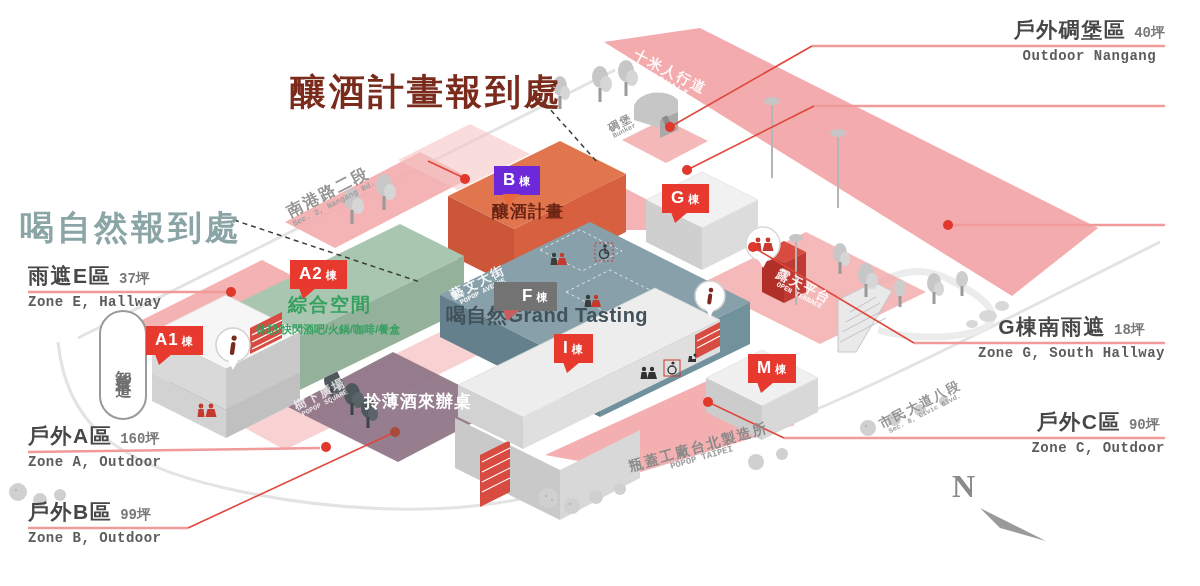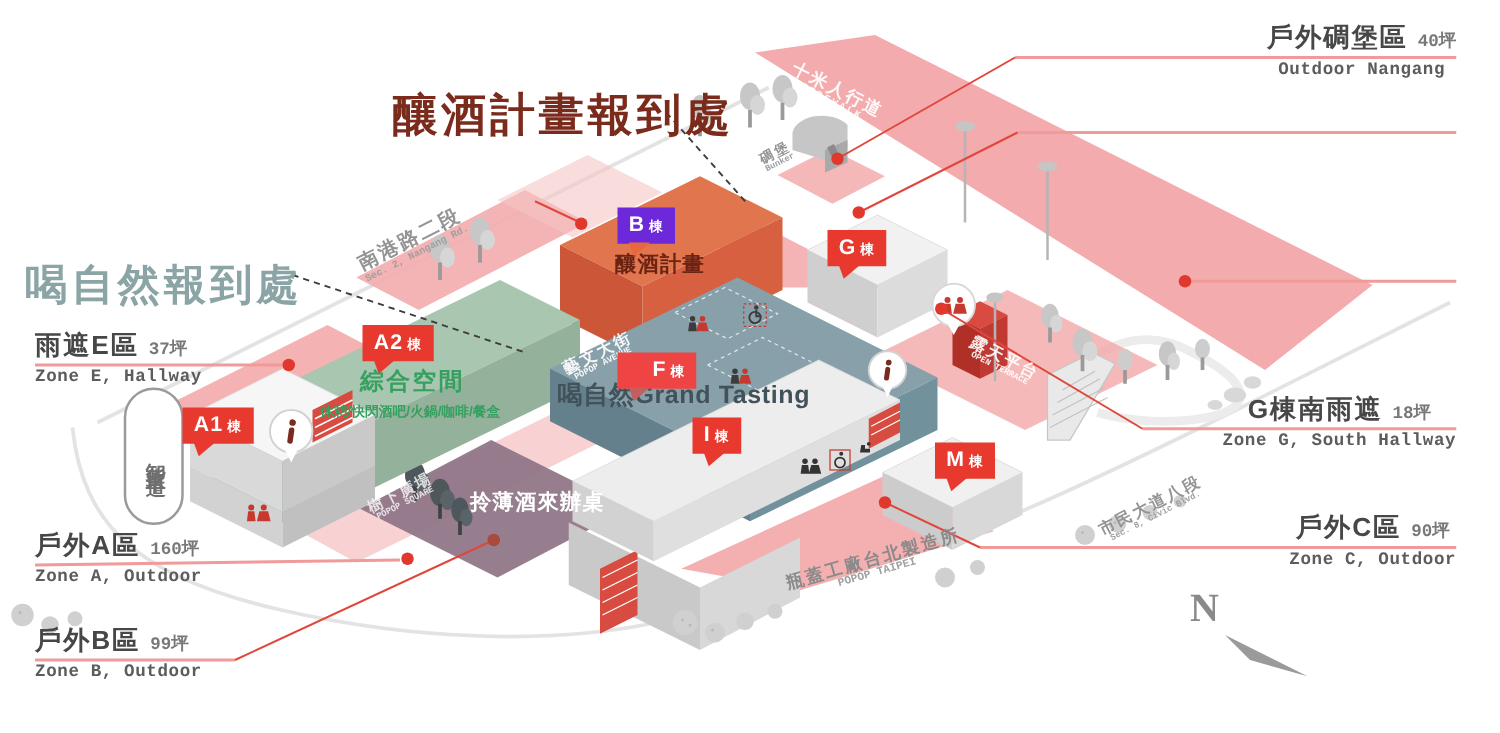--- a/index.html
+++ b/index.html
@@ -6,32 +6,32 @@
   #stage{position:relative;width:1200px;height:586px;overflow:hidden;background:#fff;
          font-family:"Liberation Sans",sans-serif;}
   #mapsvg{position:absolute;left:0;top:0;}
   
   .rlabel{position:absolute;right:35px;text-align:center;}
   .llabel{position:absolute;left:28px;text-align:left;}
   .zh{font:bold 21px "Liberation Sans",sans-serif;color:#474747;letter-spacing:1.5px;}
   .area{font:bold 14px "Liberation Mono",monospace;color:#787878;margin-left:8px;letter-spacing:0;}
   .en{font:bold 14px "Liberation Mono",monospace;color:#5c5c5c;letter-spacing:0.5px;margin-top:4px;}
   .title-brew{position:absolute;left:290px;top:68px;font:bold 36px "Liberation Sans",sans-serif;
-              color:#7a2b1c;letter-spacing:3px;margin-left:24px;}
+              color:#7a2b1c;letter-spacing:3px;}
   .title-natural{position:absolute;left:20px;top:205px;font:bold 34px "Liberation Sans",sans-serif;
               color:#8ba4a6;letter-spacing:3px;}
   
   .badge{position:absolute;color:#fff;font:bold 17px "Liberation Sans",sans-serif;
          padding:4px 9px 5px;letter-spacing:1px;white-space:nowrap;z-index:5;}
   .badge .sfx{font-size:11px;margin-left:3px;}
   .badge::after{content:"";position:absolute;left:9px;bottom:-10px;width:0;height:0;
          border-left:4px solid transparent;border-right:13px solid transparent;border-top:11px solid #e8392e;}
   .b-red{background:#e8392e;}  .b-red::after{border-top-color:#e8392e;}
   .b-orange{background:#6d28d9;} .b-orange::after{border-top-color:#e7683b;}
-  .b-dusty{background:#ef4444;padding-left:28px;} .b-dusty::after{border-top-color:#c55f5f;}
+  .b-dusty{background:#737373;padding-left:28px;} .b-dusty::after{border-top-color:#c55f5f;}
   
   .street{position:absolute;text-align:center;white-space:nowrap;line-height:1.1;}
   .st-zh{font-weight:bold;color:#949494;letter-spacing:2px;}
   .st-en{font-weight:bold;font-family:"Liberation Mono",monospace;color:#a0a0a0;}
   .white{color:rgba(255,255,255,0.92)!important;}
   
   .maptext{position:absolute;white-space:nowrap;}
   .loading-pill{position:absolute;left:99px;top:310px;width:44px;height:106px;border:2.5px solid #9a9a9a;
      border-radius:24px;background:#fff;display:flex;align-items:center;justify-content:center;}
   .loading-pill span{writing-mode:vertical-rl;font:bold 16px "Liberation Sans",sans-serif;
@@ -415,21 +415,21 @@
 <div class="badge b-orange" style="left:494px;top:166px"><span>B</span><span class="sfx">棟</span></div>
 <div class="badge b-dusty" style="left:494px;top:282px"><span>F</span><span class="sfx">棟</span></div>
 <div class="badge b-red" style="left:662px;top:184px"><span>G</span><span class="sfx">棟</span></div>
 <div class="badge b-red" style="left:554px;top:334px"><span>I</span><span class="sfx">棟</span></div>
 <div class="badge b-red" style="left:748px;top:354px"><span>M</span><span class="sfx">棟</span></div>
 
 <div class="maptext" style="left:492px;top:200px;font:bold 17px 'Liberation Sans',sans-serif;color:#6b2313;letter-spacing:1px">釀酒計畫</div>
 <div class="maptext" style="left:288px;top:292px;font:bold 19px 'Liberation Sans',sans-serif;color:#35a05f;letter-spacing:2px">綜合空間</div>
 <div class="maptext" style="left:256px;top:322px;font:bold 11px 'Liberation Sans',sans-serif;color:#35a05f">休憩/快閃酒吧/火鍋/咖啡/餐盒</div>
 <div class="maptext" style="left:446px;top:302px;font:bold 20px 'Liberation Sans',sans-serif;color:#42525a;letter-spacing:0.5px">喝自然Grand Tasting</div>
-<div class="maptext" style="left:376px;top:390px;font:bold 17px 'Liberation Sans',sans-serif;color:#fff;letter-spacing:1px">拎薄酒來辦桌</div>
+<div class="maptext" style="left:364px;top:390px;font:bold 17px 'Liberation Sans',sans-serif;color:#fff;letter-spacing:1px">拎薄酒來辦桌</div>
 
 <div class="street" style="left:330px;top:196px;transform:translate(-50%,-50%) rotate(-27deg)">
   <div class="st-zh" style="font-size:16px">南港路二段</div>
   <div class="st-en" style="font-size:8px">Sec. 2, Nangang Rd.</div>
 </div>
 <div class="street" style="left:480px;top:286px;transform:translate(-50%,-50%) rotate(-27deg)">
   <div class="st-zh white" style="font-size:13px">藝文大街</div>
   <div class="st-en white" style="font-size:7px">POPOP AVENUE</div>
 </div>
 <div class="street" style="left:668px;top:76px;transform:translate(-50%,-50%) rotate(27deg)">

